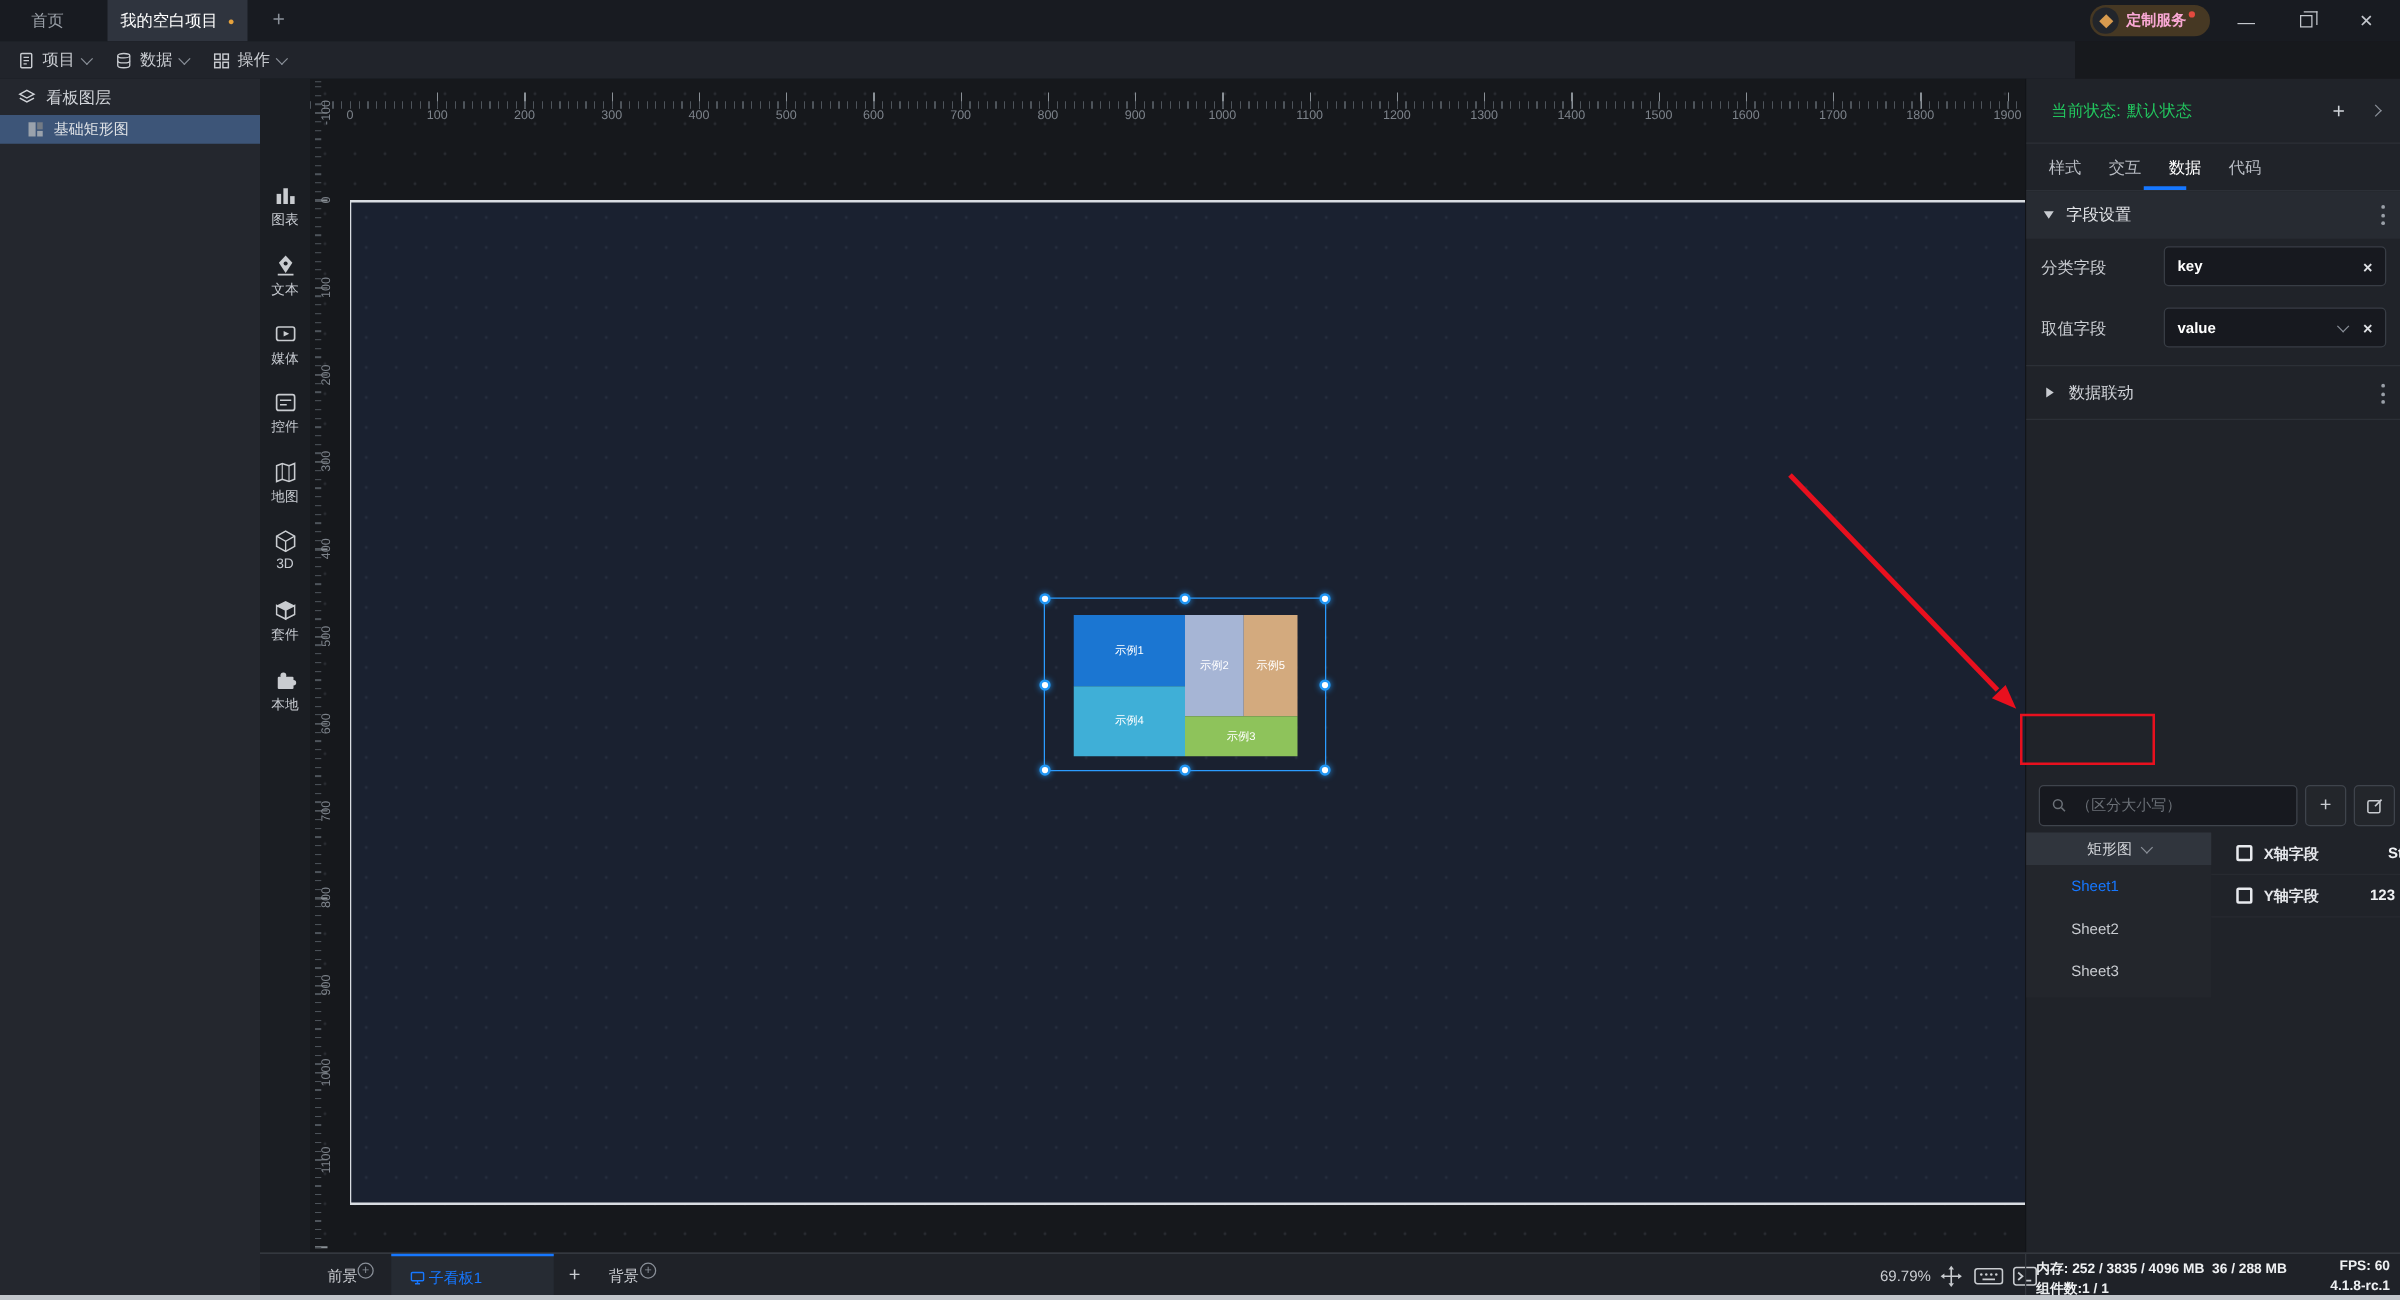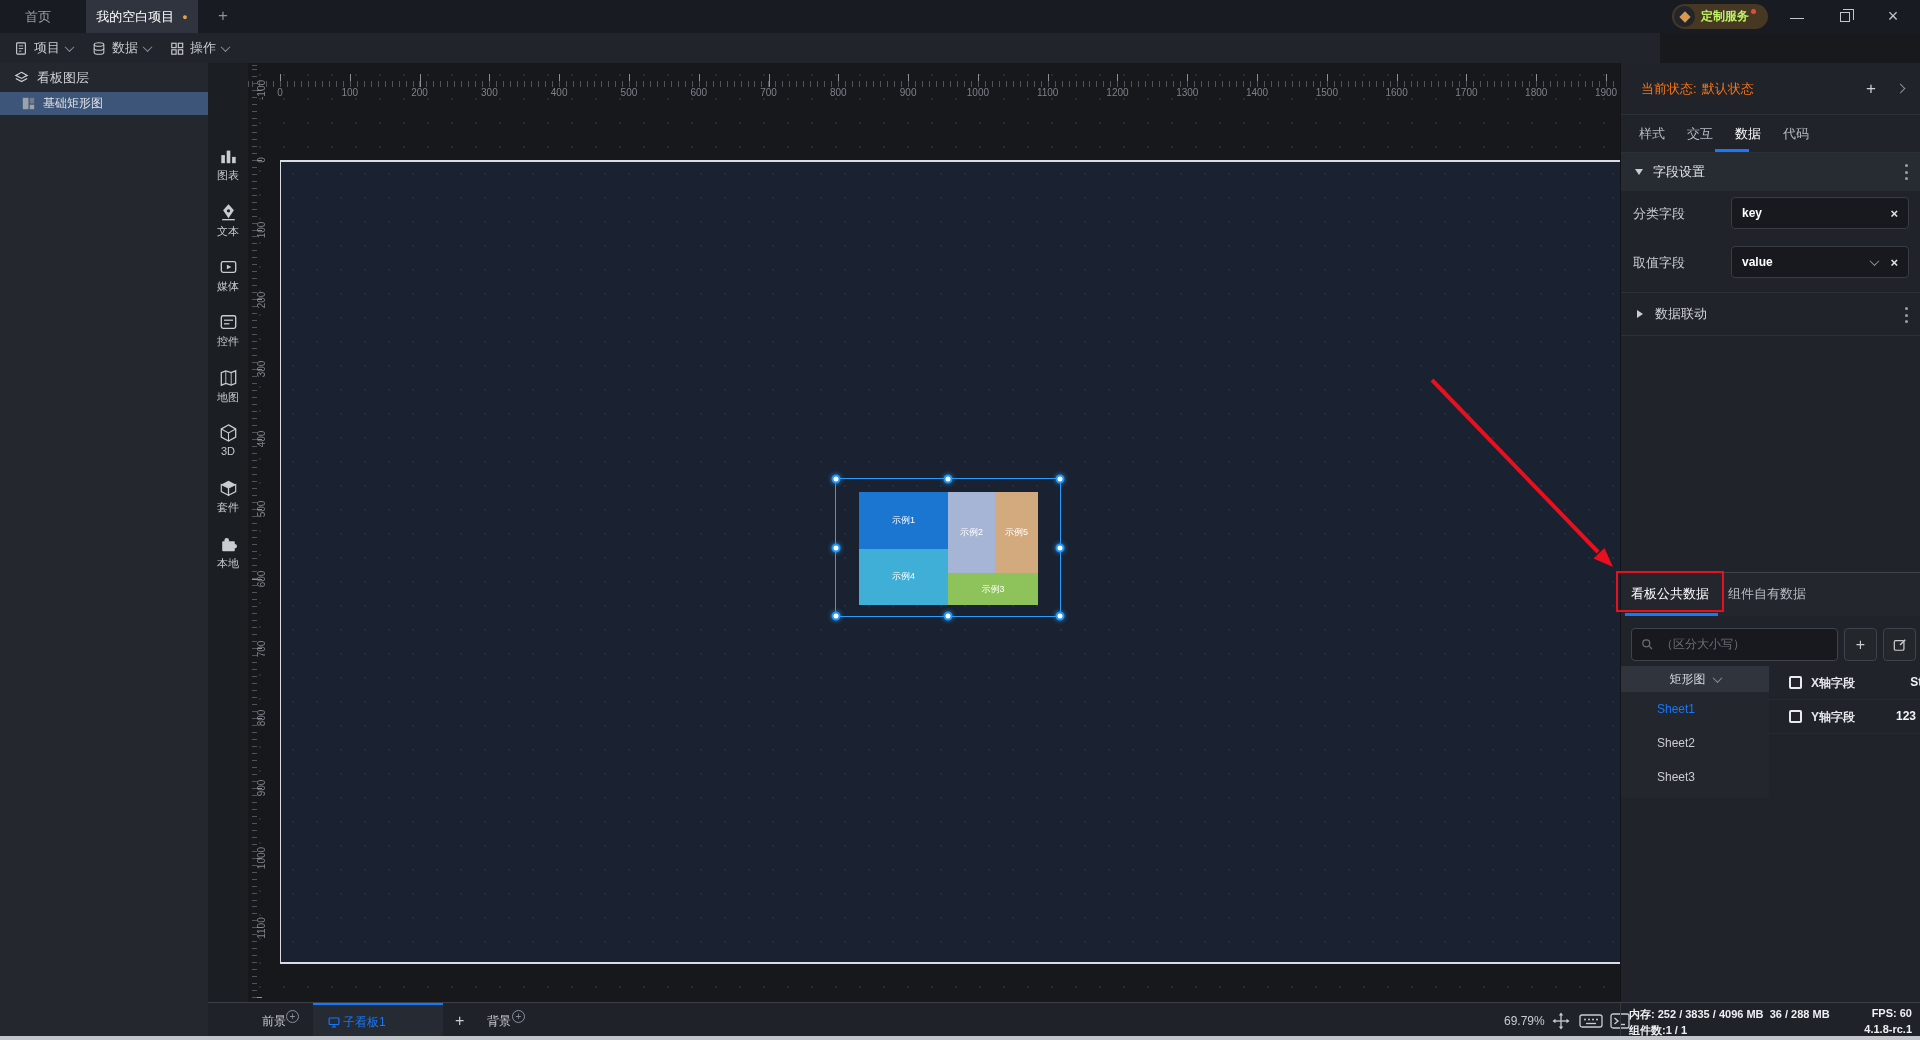--- a/index.html
+++ b/index.html
@@ -10,21 +10,21 @@
 
   
   .titlebar { position:absolute; left:0; top:0; width:1920px; height:33px; background:#181b21; }
   .tb-tab { position:absolute; top:0; height:33px; line-height:33px; font-size:13px; color:#9aa0a8; text-align:center; cursor:default; }
   .tb-tab.active { background:#2f343e; color:#fff; }
   .mod-dot { color:#e6a23c; font-size:9px; margin-left:8px; vertical-align:1px; }
   .tb-plus { position:absolute; left:210px; top:0; width:26px; height:33px; line-height:31px; text-align:center; font-size:17px; color:#8a9099; }
   .svc-badge { position:absolute; left:1672px; top:4px; height:25px; background:#463823; border-radius:13px; display:flex; align-items:center; padding:0 12px 0 2px; }
   .svc-gem { width:21px; height:21px; border-radius:50%; background:#22252b; display:flex; align-items:center; justify-content:center; margin-right:6px; }
   .svc-gem i { display:block; width:8px; height:8px; background:#d79a4e; transform:rotate(45deg); }
-  .svc-text { color:#bef264; font-size:12px; font-weight:bold; }
+  .svc-text { color:#f9a8d4; font-size:12px; font-weight:bold; }
   .svc-dot { width:5px; height:5px; border-radius:50%; background:#e34a3f; margin:-10px 0 0 2px; }
   .winbtn { position:absolute; top:0; width:42px; height:33px; display:flex; align-items:center; justify-content:center; color:#c3c7cd; font-size:14px; }
   .restore-glyph { width:10px; height:10px; border:1.2px solid #c3c7cd; position:relative; }
   .restore-glyph:before { content:""; position:absolute; left:2px; top:-4px; width:10px; height:10px; border:1.2px solid #c3c7cd; border-left:none; border-bottom:none; }
 
   
   .menubar { position:absolute; left:0; top:33px; width:1660px; height:30px; background:#21242b; }
   .menu-item { position:absolute; top:0; height:30px; display:flex; align-items:center; gap:6px; font-size:13px; color:#c9ccd1; }
   .chev { width:7px; height:7px; border-right:1.5px solid #8a9099; border-bottom:1.5px solid #8a9099; transform:rotate(45deg) translate(-1px,-1px); }
   .btn-publish { position:absolute; left:1759px; top:37px; width:68px; height:23px; background:#1677ff; border-radius:4px; color:#fff; font-size:12px; display:flex; align-items:center; justify-content:center; gap:5px; }
@@ -61,21 +61,21 @@
 
   
   .selection { position:absolute; left:587px; top:415px; width:226px; height:139px; border:1.5px solid #2b9cff; }
   .handle { position:absolute; width:9px; height:9px; border-radius:50%; background:#fff; border:2px solid #2196f3; box-shadow:0 0 5px rgba(33,150,243,.9); transform:translate(-50%,-50%); }
   .treemap { position:absolute; left:611px; top:429px; width:179px; height:113px; }
   .tm-block { position:absolute; display:flex; align-items:center; justify-content:center; font-size:9px; color:#fff; }
 
   
   .rpanel { position:absolute; left:1620px; top:63px; width:300px; height:939px; background:#202329; border-left:1px solid #121418; font-size:13px; }
   .rp-row-divider { border-bottom:1px solid #2c3037; }
-  .state-row { position:absolute; left:0; top:0; width:300px; height:52px; display:flex; align-items:center; padding-left:20px; gap:5px; color:#f97316; }
+  .state-row { position:absolute; left:0; top:0; width:300px; height:52px; display:flex; align-items:center; padding-left:20px; gap:5px; color:#22c55e; }
   .rp-plus { position:absolute; left:240px; top:16px; width:20px; height:20px; text-align:center; line-height:20px; font-size:17px; color:#cfd3d8; }
   .rp-chevr { position:absolute; left:276px; top:22px; width:7px; height:7px; border-right:1.5px solid #8a9099; border-top:1.5px solid #8a9099; transform:rotate(45deg); }
   .rp-tabs { position:absolute; left:0; top:52px; width:300px; height:38px; display:flex; gap:22px; padding-left:18px; align-items:center; color:#b9bdc4; }
   .rp-tab.active { color:#fff; }
   .rp-tab-underline { position:absolute; left:94px; bottom:0; width:34px; height:3px; background:#1677ff; }
   .sect-header { position:absolute; left:0; top:90px; width:300px; height:38px; background:#272b32; display:flex; align-items:center; gap:10px; padding-left:14px; color:#e2e4e8; }
   .tri-down { width:0; height:0; border-left:4.5px solid transparent; border-right:4.5px solid transparent; border-top:6px solid #c9ccd1; }
   .tri-right { width:0; height:0; border-top:4.5px solid transparent; border-bottom:4.5px solid transparent; border-left:6px solid #c9ccd1; }
   .kebab { position:absolute; right:12px; width:4px; height:16px; display:flex; flex-direction:column; justify-content:space-between; }
   .kebab i { width:3px; height:3px; border-radius:50%; background:#9aa0a8; }
@@ -386,25 +386,20 @@
     <span class="tri-right"></span>
     <span>数据联动</span>
     <span class="kebab" style="top:14px;">
         <i></i>
         <i></i>
         <i></i>
       </span>
   </div>
 
 
-  <div class="data-tabs">
-    <span class="data-tab active" style="left:10px;">看板公共数据</span>
-    <span class="data-tab" style="left:107px;">组件自有数据</span>
-    <span class="dt-underline"></span>
-  </div>
 
   <div class="search-row-input">
     <svg width="13" height="13" viewBox="0 0 16 16">
         <circle cx="6.5" cy="6.5" r="4.3" fill="none" stroke="#6b7077" stroke-width="1.5"></circle>
         <line x1="10" y1="10" x2="13.5" y2="13.5" stroke="#6b7077" stroke-width="1.5"></line>
       </svg>
     <span class="search-ph">（区分大小写）</span>
   </div>
   <div class="sq-btn" style="left:223px;">
       <span>+</span>

